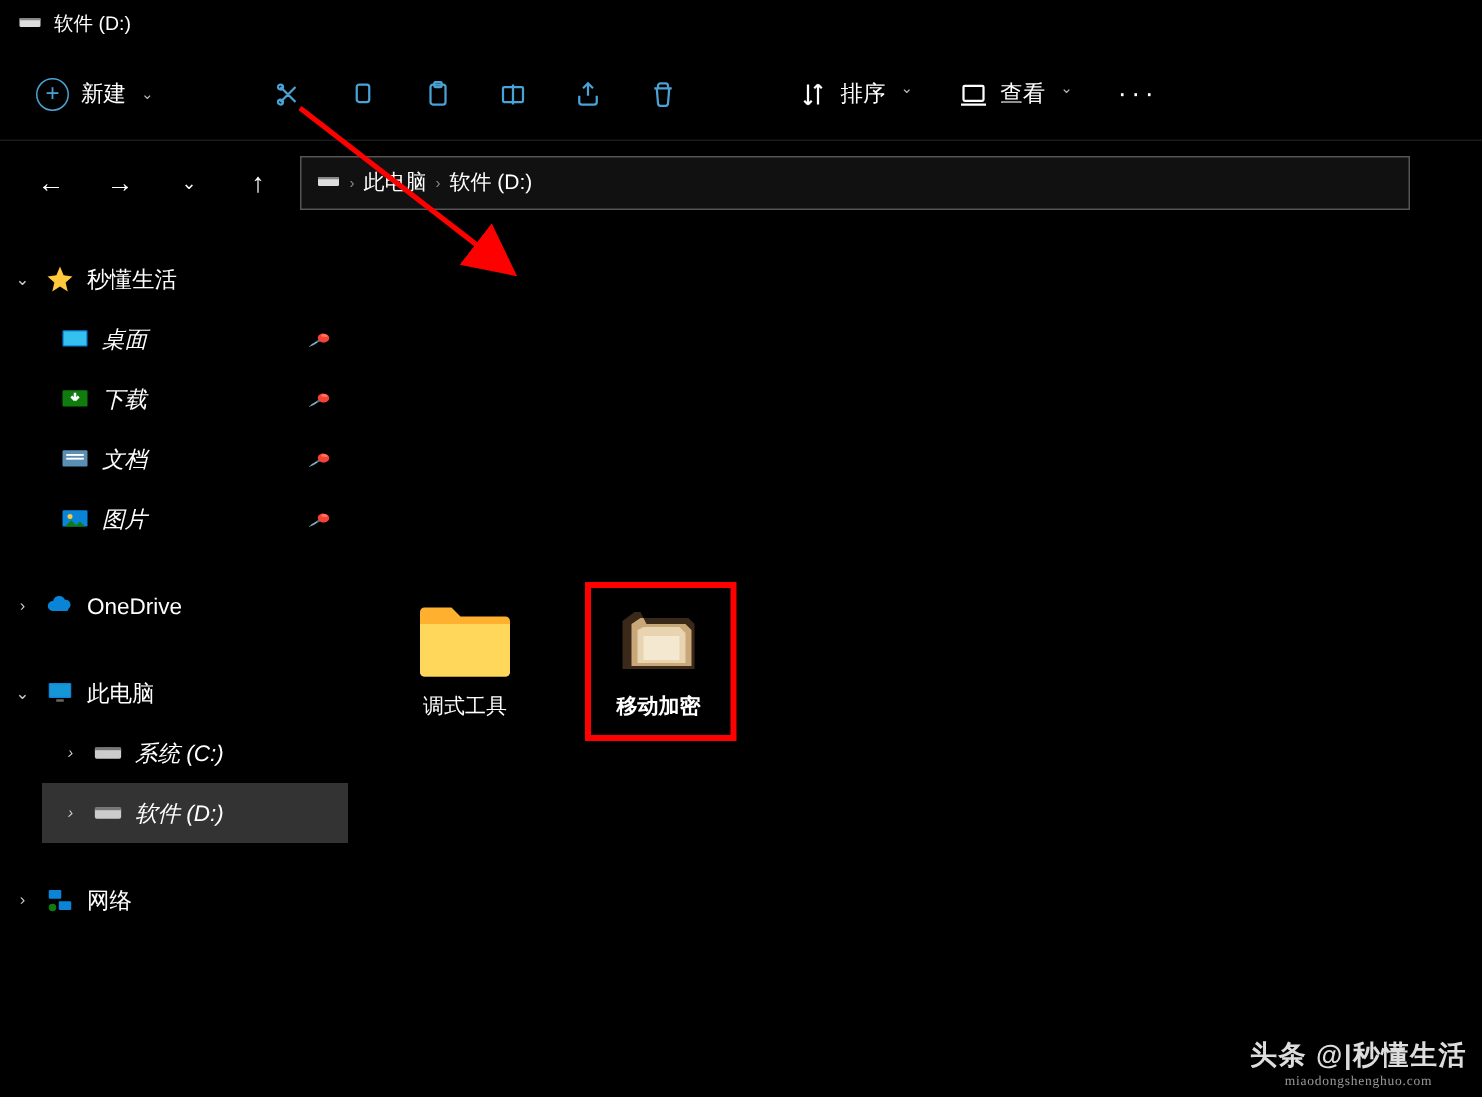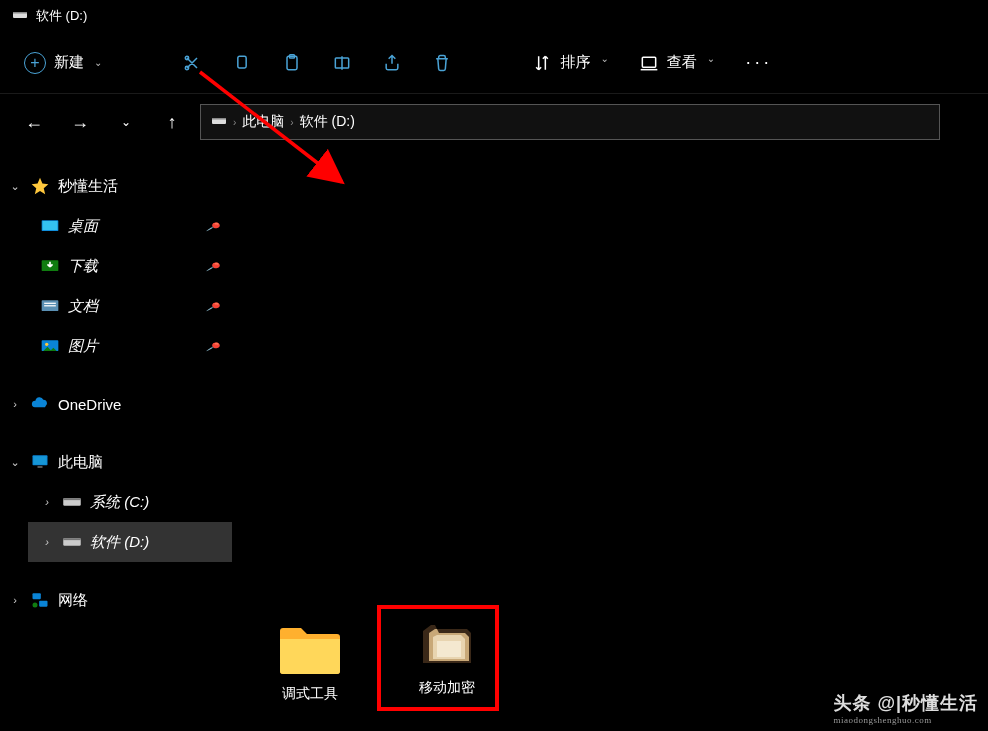--- a/index.html
+++ b/index.html
@@ -27,30 +27,30 @@
 .sidebar { width: 232px; padding: 16px 0; font-size: 15px; }
 .sb-item { display: flex; align-items: center; height: 40px; padding: 0 12px 0 8px; gap: 8px; cursor: pointer; position: relative; }
 .sb-item.active { background: #333; }
 .sb-item .expand { width: 14px; text-align: center; font-size: 11px; color: #ccc; }
 .sb-item .ico { width: 20px; height: 20px; display: flex; align-items: center; justify-content: center; }
 .sb-item .pin { margin-left: auto; color: #888; font-size: 13px; transform: rotate(45deg); }
 .sb-sub { padding-left: 28px; }
 .sb-sub .sb-item { padding-left: 12px; font-style: italic; }
 .sb-gap { height: 18px; }
 
-.content { flex: 1; padding: 20px 30px; display: flex; gap: 19px; align-items: flex-end; position: relative; }
+.content { flex: 1; padding: 20px 30px; display: flex; gap: 32px; align-items: center; position: relative; }
 
 .file-item { width: 96px; display: flex; flex-direction: column; align-items: center; gap: 8px; padding: 8px 4px; cursor: pointer; font-size: 14px; text-align:center;}
-.file-item.highlight { border: 4px solid #ff0000; padding: 10px 16px 10px 34px; width: auto; }
+.file-item.highlight { border: 4px solid #ff0000; padding: 10px 16px 10px 13px; width: auto; font-weight: bold; }
 .folder-icon { width: 64px; height: 52px; }
 .enc-icon { width: 64px; height: 52px; display:flex; align-items:center; justify-content:center;}
 
 .red-arrow { position: absolute; top: 64px; left: 192px; pointer-events:none; }
 
-.watermark { position: absolute; right: 10px; bottom: 6px; color: #ddd; font-size: 18px; font-weight: 700; text-align:left; letter-spacing:1px;}
+.watermark { position: absolute; right: 10px; bottom: 6px; color: #ddd; font-size: 18px; font-weight: 700; text-align:center; letter-spacing:1px;}
 .watermark .sub { font-size: 9px; font-weight:400; color:#999; letter-spacing:0.5px;font-family:Liberation Serif, serif;}
 
 .more-dots { letter-spacing: 3px; font-size: 18px; }
 </style>
 </head>
 <body>
 
 <div class="titlebar">
   <span class="ico">
     <svg viewBox="0 0 16 16">

